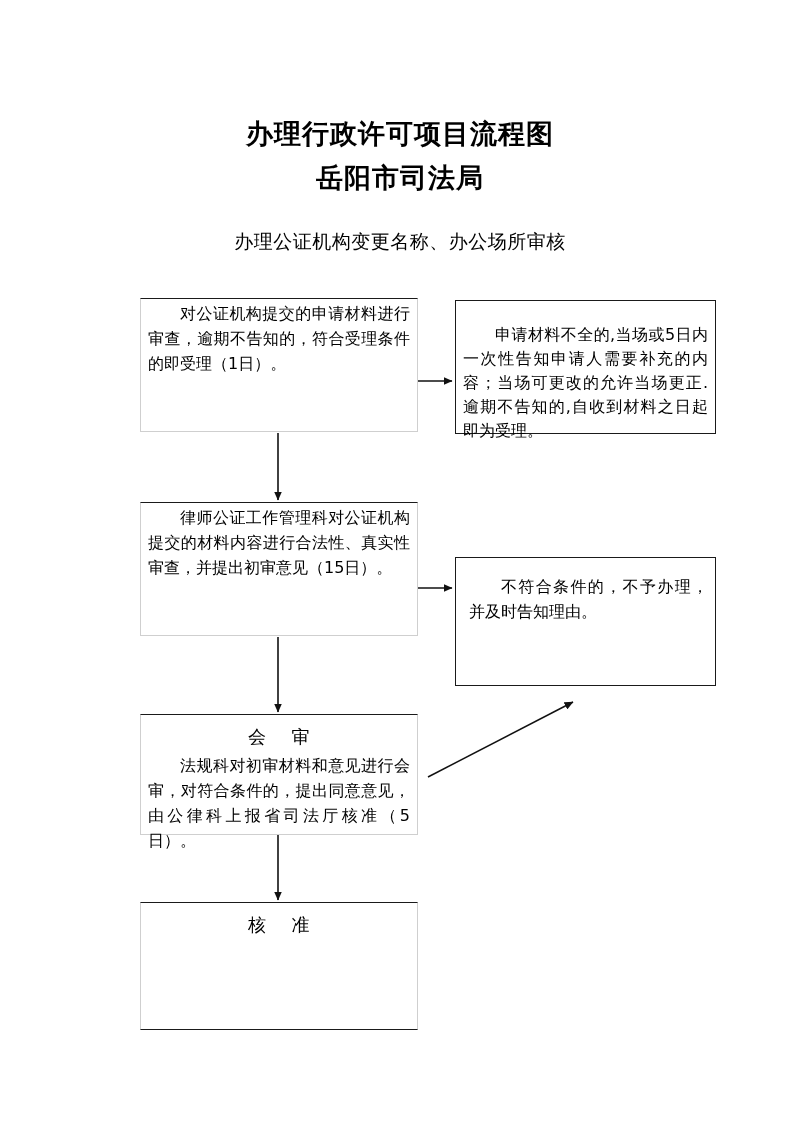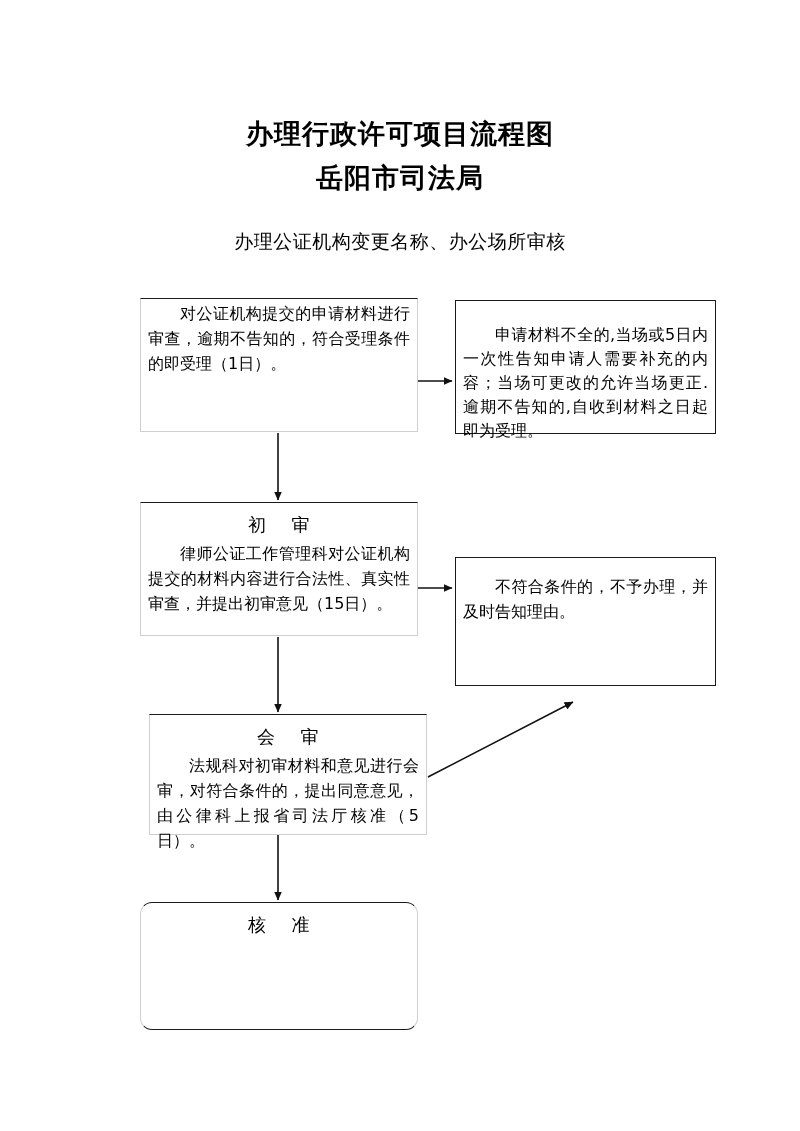--- a/index.html
+++ b/index.html
@@ -66,21 +66,21 @@
     text-indent: 2em;
     padding: 2px 7px 0 7px;
     text-align: justify;
     text-justify: inter-ideograph;
   }
   .box-body.tight {
     line-height: 24px;
   }
 
   
-  .box.dark-bottom { border-bottom: 1.4px solid #1a1a1a; border-radius: 12px; }
+  .box.dark-bottom { border-bottom: 1.4px solid #1a1a1a; }
 
   
   #connectors {
     position: absolute;
     left: 0;
     top: 0;
     width: 800px;
     height: 1131px;
     pointer-events: none;
   }
@@ -116,28 +116,27 @@
 
 <div class="box" style="left:140px; top:298px; width:278px; height:134px;">
   <div class="box-body">对公证机构提交的申请材料进行审查，逾期不告知的，符合受理条件的即受理（1日）。</div>
 </div>
 
 <div class="box solid" style="left:455px; top:300px; width:261px; height:134px;">
   <div class="box-body tight" style="margin-top:20px;">申请材料不全的,当场或5日内一次性告知申请人需要补充的内容；当场可更改的允许当场更正.逾期不告知的,自收到材料之日起即为受理。</div>
 </div>
 
 <div class="box" style="left:140px; top:502px; width:278px; height:134px;">
-  <div class="box-head">初    审</div>
   <div class="box-body">律师公证工作管理科对公证机构提交的材料内容进行合法性、真实性审查，并提出初审意见（15日）。</div>
 </div>
 
-<div class="box solid" style="left:455px; top:557px; width:261px; height:129px;">
+<div class="box solid" style="left:455px; top:557px; width:261px; height:129px;padding-left:6px;">
   <div class="box-body" style="margin-top:14px;">不符合条件的，不予办理，并及时告知理由。</div>
 </div>
 
-<div class="box" style="left:140px; top:714px; width:278px; height:121px;margin-left:9px;">
+<div class="box" style="left:140px; top:714px; width:278px; height:121px;">
   <div class="box-head">会    审</div>
   <div class="box-body">法规科对初审材料和意见进行会审，对符合条件的，提出同意意见，由公律科上报省司法厅核准（5日）。</div>
 </div>
 
 <div class="box dark-bottom" style="left:140px; top:902px; width:278px; height:128px;">
   <div class="box-head">核    准</div>
 </div>
 
 </body></html>

